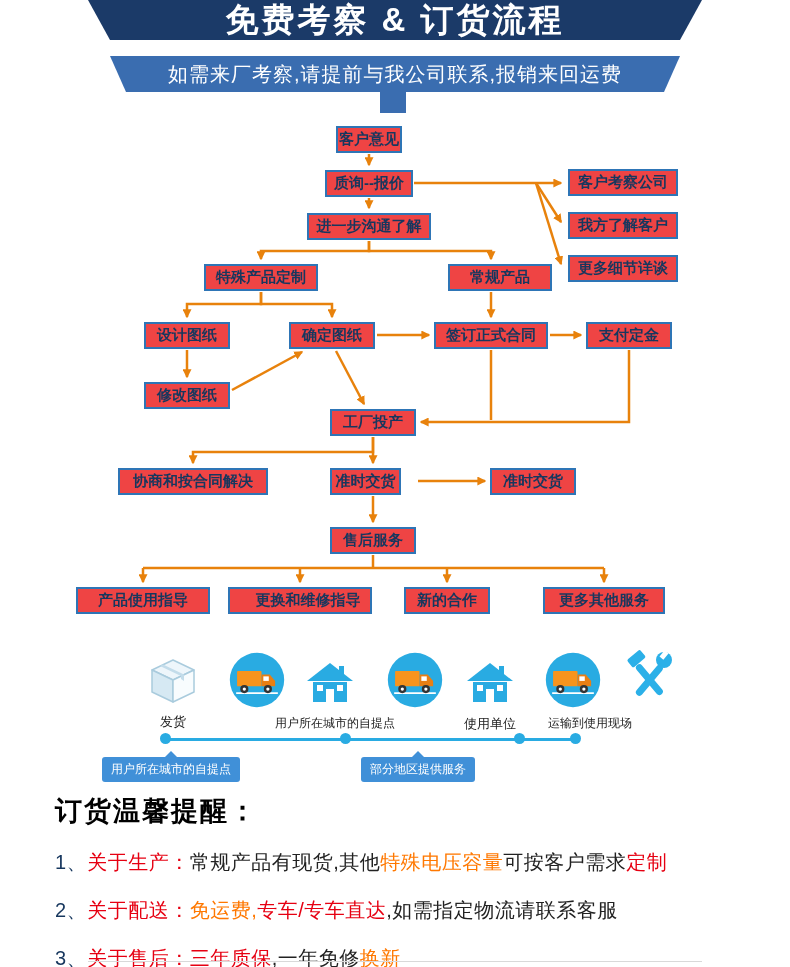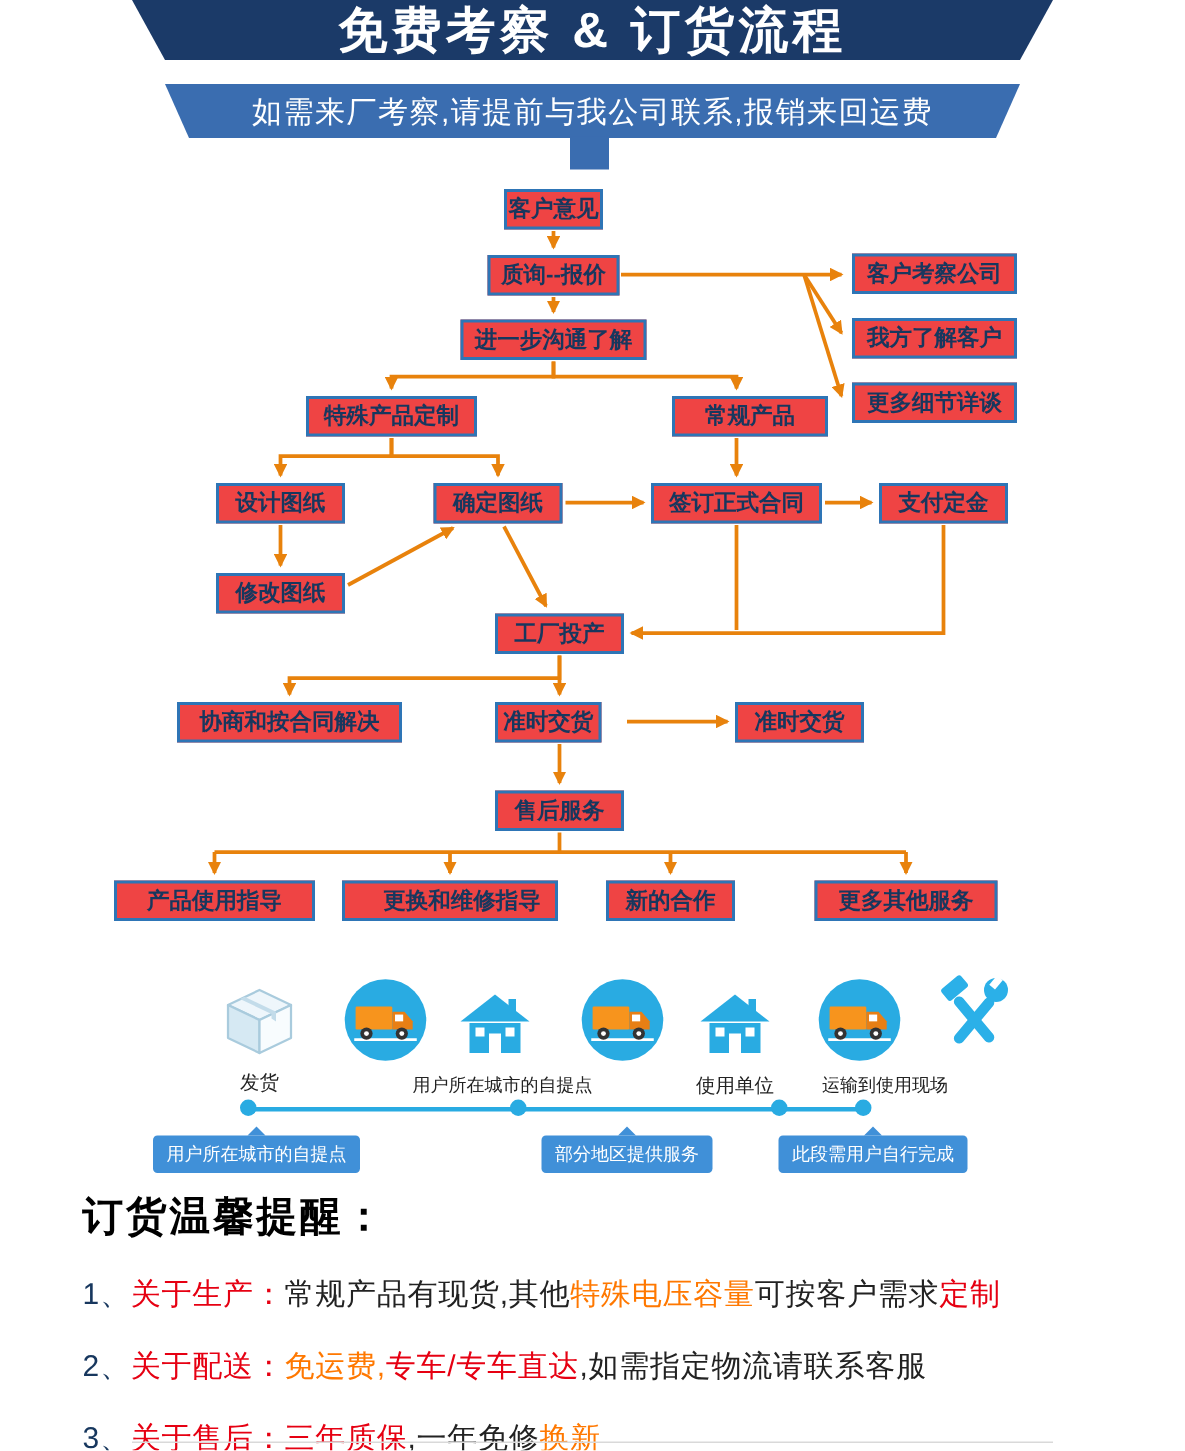--- a/index.html
+++ b/index.html
@@ -233,21 +233,20 @@
   <div class="step-label sl3">使用单位</div>
   <div class="step-label sl4">运输到使用现场</div>
 
   <div class="tl-line"></div>
   <div class="tl-dot dot1"></div>
   <div class="tl-dot dot2"></div>
   <div class="tl-dot dot3"></div>
   <div class="tl-dot dot4"></div>
   <div class="tl-label tll1">用户所在城市的自提点</div>
   <div class="tl-label tll2">部分地区提供服务</div>
-  <div class="tl-label tll3">此段需用户自行完成</div>
 
   <div class="notes">
     <div class="notes-title">订货温馨提醒：</div>
     <div>
         <div class="note-line"><span class="c-navy">1、</span><span class="c-red">关于生产：</span><span class="c-ink">常规产品有现货,其他</span><span class="c-orange">特殊电压容量</span><span class="c-ink">可按客户需求</span><span class="c-red">定制</span></div>
         <div class="note-line"><span class="c-navy">2、</span><span class="c-red">关于配送：</span><span class="c-orange">免运费,</span><span class="c-red">专车/专车直达</span><span class="c-ink">,如需指定物流请联系客服</span></div>
         <div class="note-line"><span class="c-navy">3、</span><span class="c-red">关于售后：</span><span class="c-red">三年质保</span><span class="c-ink">,一年免修</span><span class="c-orange">换新</span></div>
       </div>
   </div>
 

